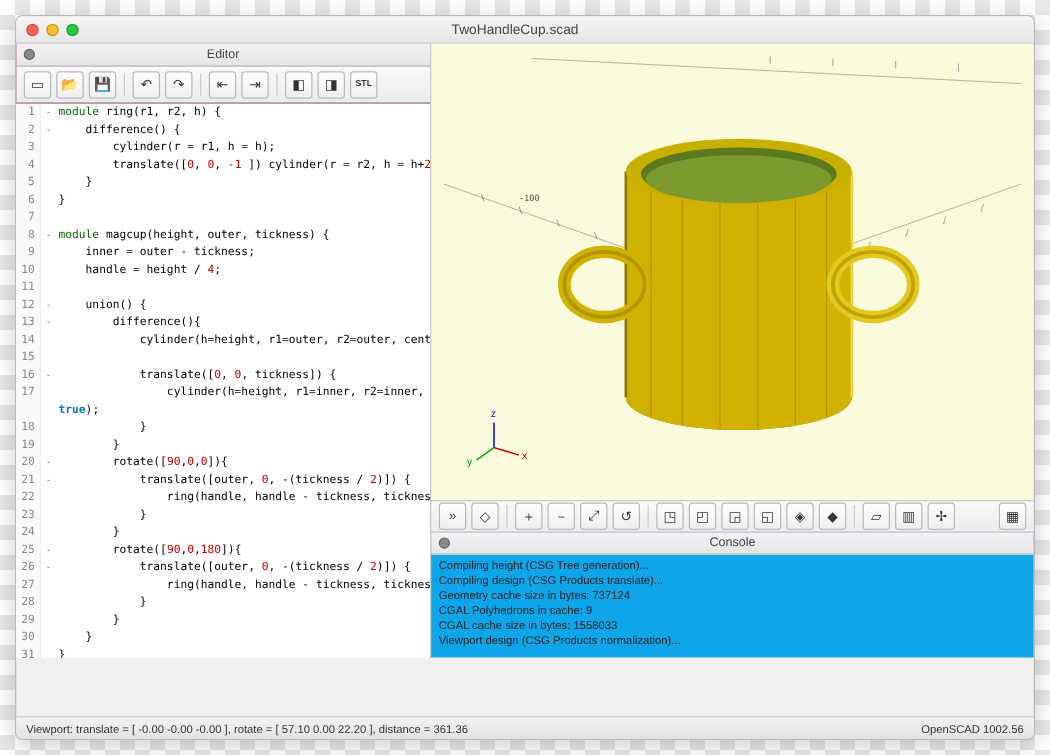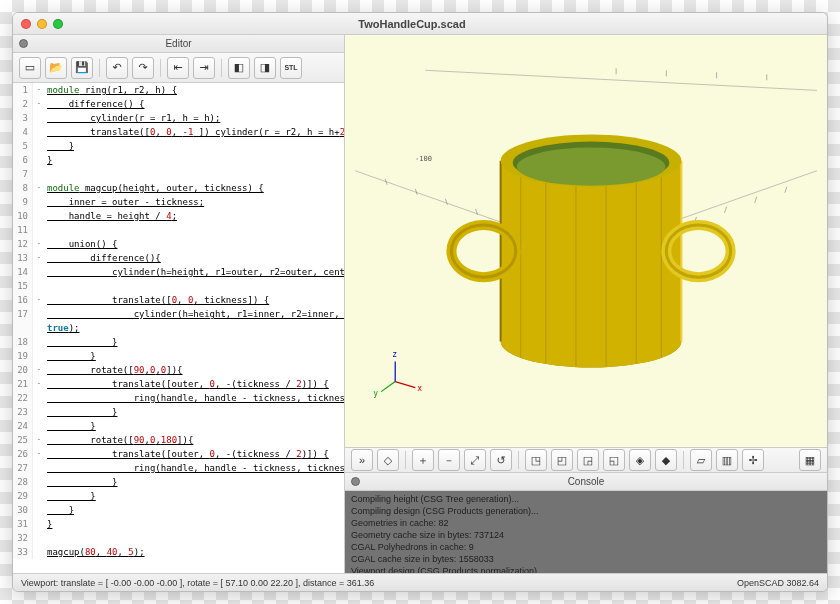--- a/index.html
+++ b/index.html
@@ -31,21 +31,21 @@
   padding: 0 8px;
   position: relative;
 }
 .traffic { display: flex; gap: 6px; }
 .dot { width: 10px; height: 10px; border-radius: 50%; border: 0.5px solid rgba(0,0,0,0.2); }
 .dot.r { background: #ff5f57; }
 .dot.y { background: #febc2e; }
 .dot.g { background: #28c840; }
 .titlebar .title {
   position: absolute; left: 0; right: 16px; text-align: center;
-  font-size: 11px; color: #444; pointer-events: none; font-weight: bold;
+  font-size: 11px; color: #444; pointer-events: none;
 }
 .content { flex: 1; display: flex; min-height: 0; }
 .left {
   width: 332px;
   display: flex;
   flex-direction: column;
   border-right: 1px solid #ccc;
   background: #7f1d1d;
 }
 .panel-header {
@@ -95,21 +95,21 @@
 .code-row { display: flex; }
 .gutter {
   width: 20px; text-align: right; padding-right: 4px;
   color: #888; background: #fafafa; border-right: 1px solid #eee;
   flex-shrink: 0;
 }
 .fold {
   width: 12px; text-align: center; color: #888; flex-shrink: 0;
   font-size: 8px;
 }
-.code-text { padding-left: 2px; text-decoration: underline; }
+.code-text { padding-left: 2px; }
 .kw { color: #0a6a0a; }
 .knum { color: #c00000; }
 .kbool { color: #0b7a9f; font-weight: bold; }
 .right {
   flex: 1;
   display: flex;
   flex-direction: column;
   min-width: 0;
 }
 .viewport {
@@ -124,35 +124,36 @@
 .view-toolbar {
   height: 26px;
   background: linear-gradient(#f8f8f8,#ececec);
   border-top: 1px solid #ccc;
   border-bottom: 1px solid #ccc;
   display: flex; align-items: center; padding: 0 6px; gap: 4px;
 }
 .console-wrap {
   height: 100px;
   display: flex; flex-direction: column;
-  background: #737373;
+  background: #0ea5e9;
 }
 .console {
   flex: 1; overflow: auto;
   font-family: "Lucida Grande", Arial, sans-serif;
   font-size: 9px; padding: 2px 6px; line-height: 12px; color: #222;
 }
 .statusbar {
   height: 18px;
   background: linear-gradient(#f2f2f2,#e2e2e2);
   border-top: 1px solid #ccc;
   display: flex; align-items: center;
   font-size: 9px; color: #333;
   padding: 0 8px;
   justify-content: space-between;
+  margin-top: 47px;
 }
 .tspacer { flex: 1; }
 </style>
 </head>
 <body>
 
 <div class="window">
 
   <div class="titlebar">
     <div class="traffic">
@@ -329,30 +330,29 @@
           </div>
       </div>
 
       <div class="console-wrap">
         <div class="panel-header">
           <div class="close-dot"></div>
           <div class="label">Console</div>
         </div>
         <div class="console" id="console">
             <div>Compiling height (CSG Tree generation)...</div>
-            <div>Compiling design (CSG Products generation)...</div>
-            <div>Geometries in cache: 82</div>
+            <div>Compiling design (CSG Products translate)...</div>
             <div>Geometry cache size in bytes: 737124</div>
             <div>CGAL Polyhedrons in cache: 9</div>
             <div>CGAL cache size in bytes: 1558033</div>
             <div>Viewport design (CSG Products normalization)...</div>
           </div>
       </div>
     </div>
 
   </div>
 
   <div class="statusbar">
     <div>Viewport: translate = [ -0.00 -0.00 -0.00 ], rotate = [ 57.10 0.00 22.20 ], distance = 361.36</div>
-    <div>OpenSCAD 3082.64</div>
+    <div>OpenSCAD 1002.56</div>
   </div>
 
 </div>
 
 </body></html>

